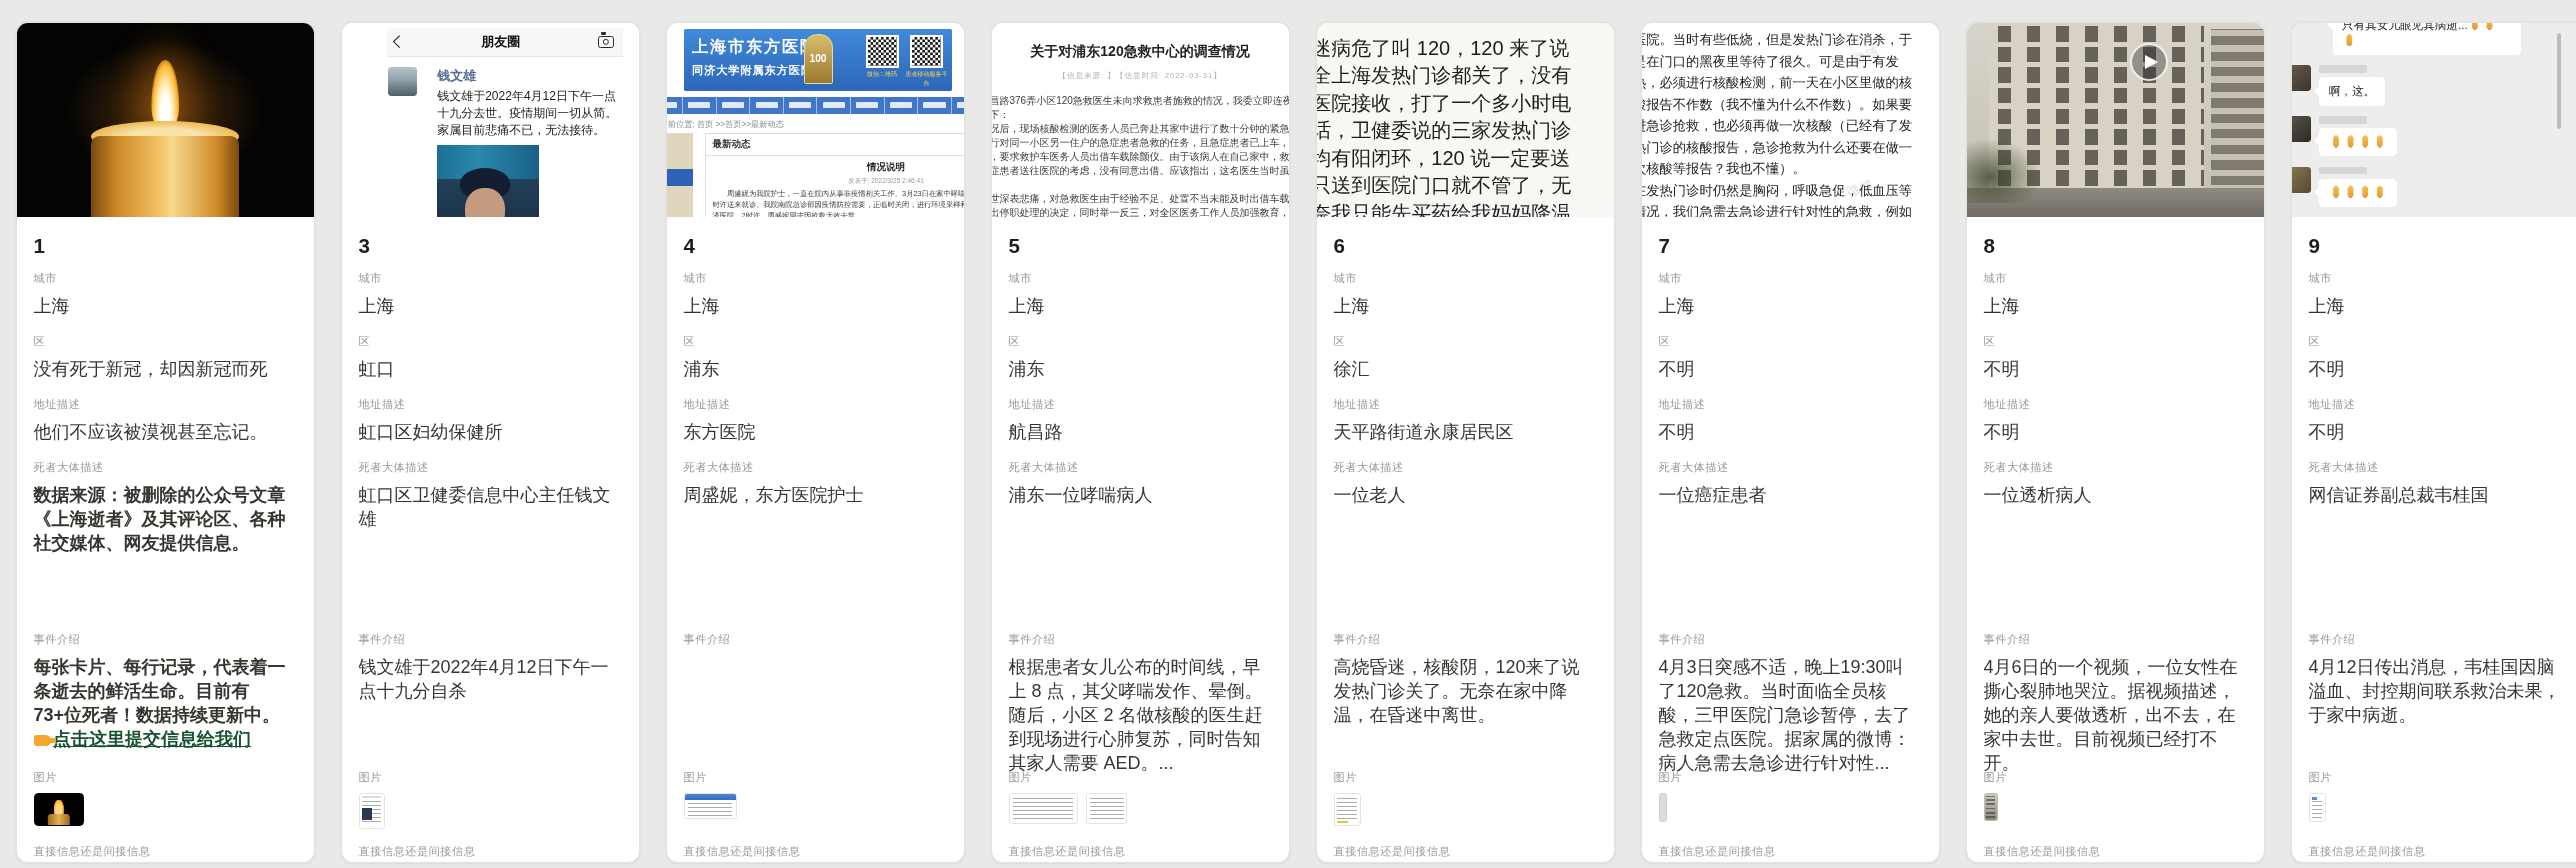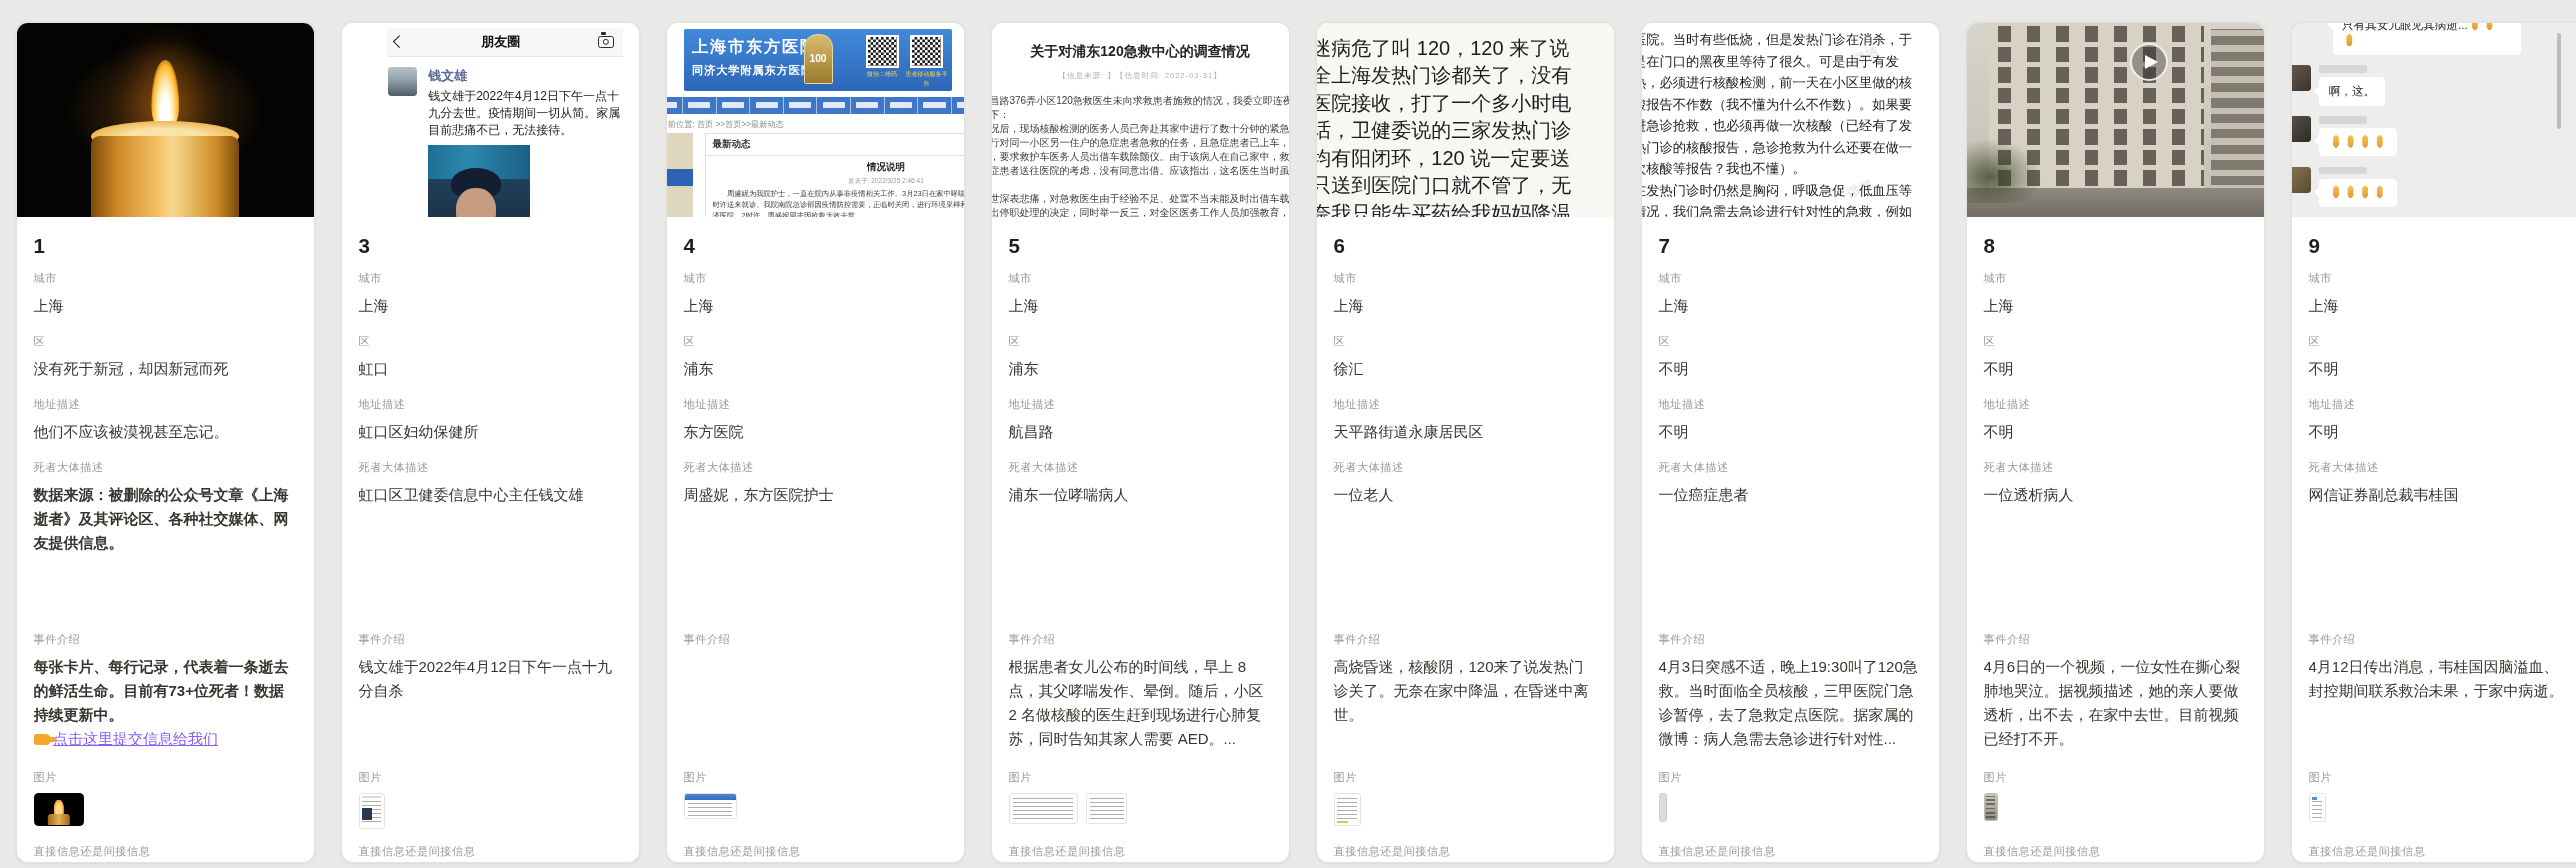--- a/index.html
+++ b/index.html
@@ -6,29 +6,29 @@
   html,body { width:2576px; height:869px; overflow:hidden; }
   body { background:#e9e9e7; font-family:"Liberation Sans","DejaVu Sans",sans-serif; }
   .board { display:flex; gap:26px; padding:21.5px 0 0 15.5px; width:2576px; }
   .card { flex:none; width:299px; height:841px; background:#fff; border:0.9px solid #e3e2df;
           border-radius:12px; box-shadow:0 0.9px 2.6px rgba(0,0,0,.07); overflow:hidden;
           display:flex; flex-direction:column; }
   .hdr { height:194px; flex:none; position:relative; overflow:hidden; }
   .body { flex:1; padding:12px 17px 0; display:flex; flex-direction:column; }
   .num { font-size:20.6px; font-weight:700; color:#1f1e1b; margin:5.2px 0 13.8px; }
   .fld .lb { font-size:11.2px; color:#9b9a97; letter-spacing:0.5px; margin-bottom:7.7px; }
-  .fld .vl { font-size:15px; line-height:24px; color:#37352f; }
+  .fld .vl { font-size:18px; line-height:24px; color:#37352f; }
   .fld.small { height:63px; }
   .fld.dead  { height:135px; }
   .fld.event { height:138px;margin-top:37px; }
   .fld.imgs  { height:74px; }
   .fld.direct{ flex:1; }
   .clip { max-height:119px; overflow:hidden; }
   .c1 .dead .vl, .c1 .event .vl { font-weight:700; }
-  .evlink { font-weight:400; text-decoration:underline; color:#8b5cf6; cursor:pointer; }
+  .evlink { font-weight:700; text-decoration:underline; color:#14532d; cursor:pointer; }
   .hand { display:inline-block; width:17px; height:11.2px; background:#f6a62d; border-radius:2.6px 6px 6px 2.6px;
           position:relative; margin-right:2.6px; vertical-align:-0.9px; }
   .hand::after { content:""; position:absolute; right:-5.2px; top:3.4px; width:8.6px; height:4.3px;
           background:#f6a62d; border-radius:1.7px; }
   .pill { width:33px; height:13px; border-radius:6.9px; background:#ececea; margin-top:3.4px; }
   .thumbs { display:flex; gap:8.6px; align-items:flex-start; }
   .th { position:relative; border:0.9px solid #e3e3e0; border-radius:2.6px; background:#fff; overflow:hidden; }
   .tl { position:absolute; background:repeating-linear-gradient(180deg,#adadaa 0 1.4px,transparent 1.4px 4px); }
   .th-candle { width:50px; height:33px; background:#000; border-color:#000; border-radius:4.3px; }
   .th-candle::before { content:""; position:absolute; left:50%; top:20%; width:10.3px; height:13.8px; transform:translateX(-50%);
@@ -72,21 +72,21 @@
   .hdr-moments { background:#fff; }
   .mom-inner { position:absolute; left:45px; top:5.2px; width:236px; }
   .mom-bar { height:29px; display:flex; align-items:center; justify-content:space-between; padding:0 8.6px;
        background:#f7f7f7; border-bottom:0.9px solid #e6e6e6; }
   .mom-back { width:8.6px; height:8.6px; border-left:1.7px solid #111; border-bottom:1.7px solid #111; transform:rotate(45deg); }
   .mom-title { font-size:13px; font-weight:700; color:#111; }
   .mom-cam { width:16.3px; height:12px; border:1.4px solid #2b2b2b; border-radius:2.6px; position:relative; }
   .mom-cam::before { content:""; position:absolute; left:50%; top:50%; transform:translate(-50%,-50%);
        width:4.3px; height:4.3px; border:1.4px solid #2b2b2b; border-radius:50%; }
   .mom-cam::after { content:""; position:absolute; top:-4.3px; left:2.6px; width:5.2px; height:2.6px; background:#2b2b2b; border-radius:0.9px; }
-  .mom-post { display:flex; gap:11px; padding:10.3px 1.7px 0; }
+  .mom-post { display:flex; gap:20px; padding:10.3px 1.7px 0; }
   .mom-avatar { flex:none; width:29px; height:29px; border-radius:3.4px;
        background:linear-gradient(180deg,#b9c3c9 0%,#8fa0ab 45%,#4e5e66 100%); }
   .mom-name { color:#576b95; font-size:13px; font-weight:700; margin-bottom:2.6px; }
   .mom-text { font-size:12px; line-height:17px; color:#1a1a1a; }
   .mom-photo { margin-top:6.9px; width:102px; height:112px; position:relative; overflow:hidden;
        background:linear-gradient(180deg,#274b66,#16263c); }
   .ph-screen { position:absolute; top:0; left:0; right:0; height:34px;
        background:linear-gradient(90deg,#1d6f93,#2b89ae 40%,#1a5f85); }
   .ph-beanie { position:absolute; left:22.4px; top:22.4px; width:50px; height:31px; border-radius:50% 50% 40% 40%; background:#141e33; }
   .ph-face { position:absolute; left:27.5px; top:43px; width:40px; height:45px; border-radius:46%; background:#c59c80; }

